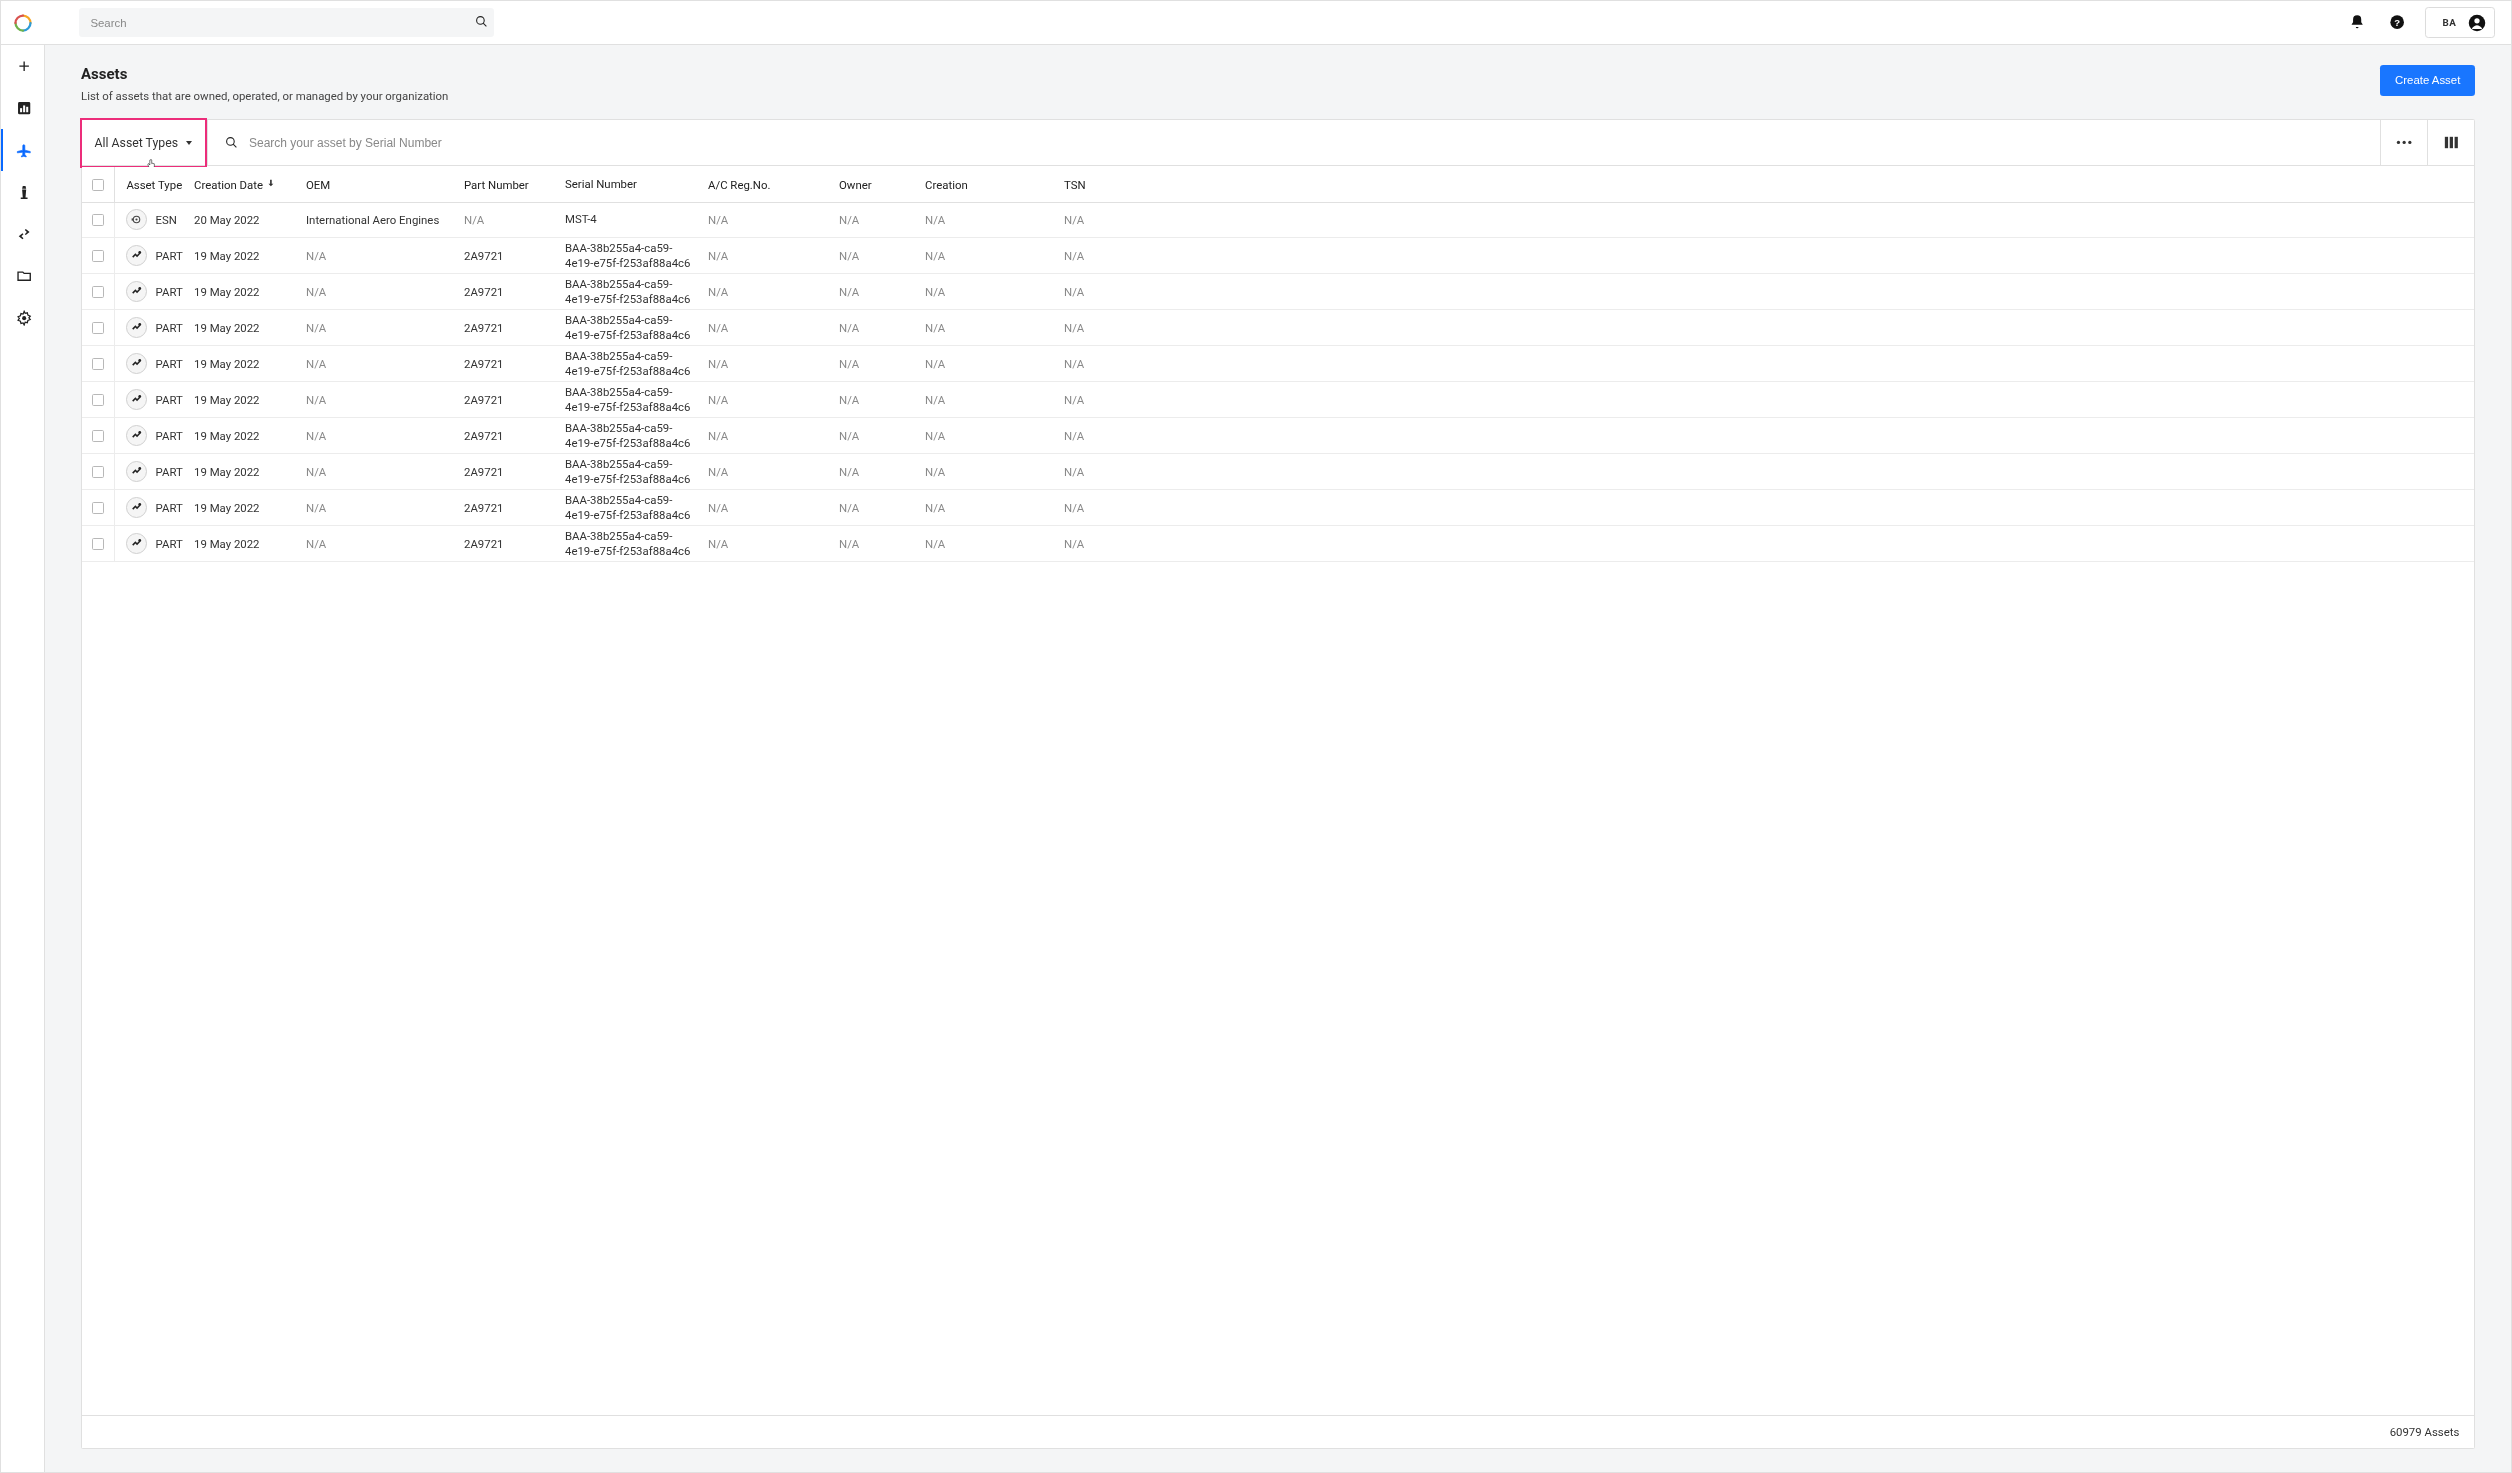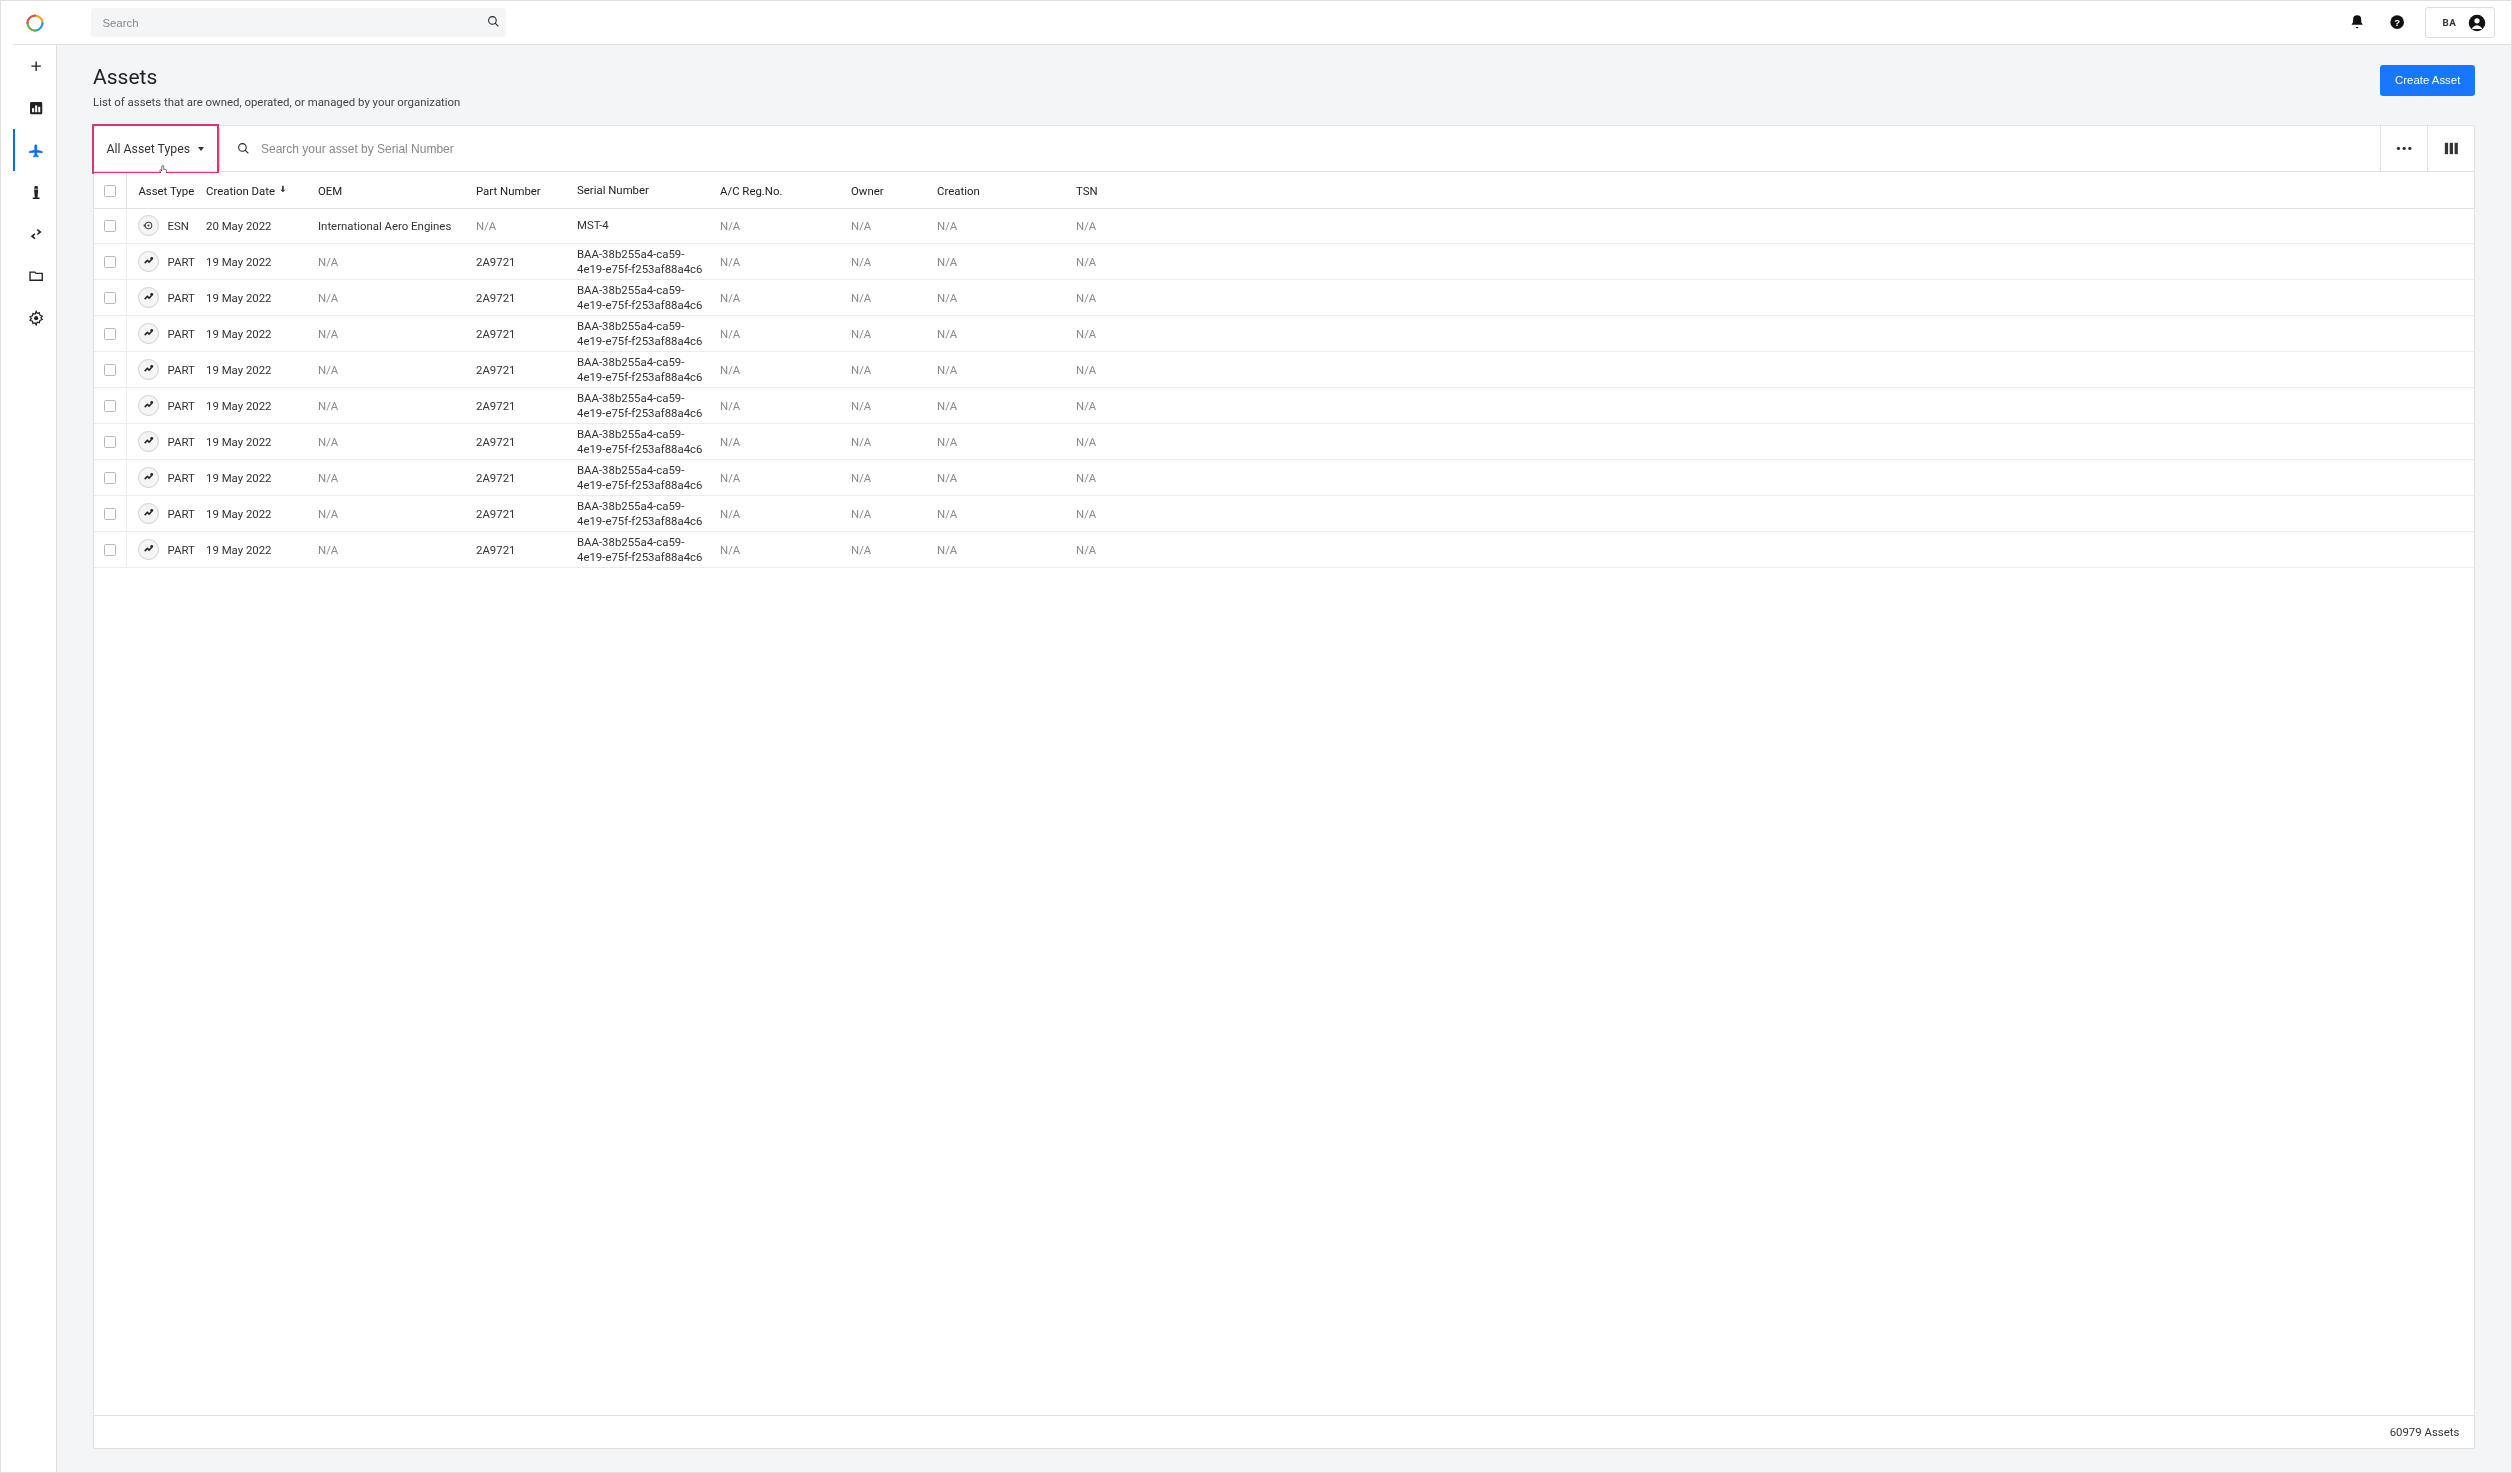--- a/index.html
+++ b/index.html
@@ -1,18 +1,18 @@
 <!DOCTYPE html>
 <html style="font-size:13px"><head>
 <meta charset="utf-8">
 <style>
 * { box-sizing: border-box; margin: 0; padding: 0; }
 body { font-family: -apple-system, BlinkMacSystemFont, "Segoe UI", Roboto, Arial, sans-serif; background: #fff; color: #333; font-size: 11.4px; }
 
-.app { display: flex; flex-direction: column; height: 100vh; border: 0.8px solid #e0e0e0; padding-left: 12px; }
+.app { display: flex; flex-direction: column; height: 100vh; border: 0.8px solid #e0e0e0; }
 
 
 .header { display: flex; align-items: center; height: 44px; border-bottom: 0.8px solid #e0e0e0; padding: 0 16.3px 0 0; }
 .logo-box { width: 44px; height: 44px; display: flex; align-items: center; justify-content: center; }
 .logo-svg { width: 18px; height: 18px; }
 .search-wrap { position: relative; margin-left: 34px; }
 .search-input { width: 415px; height: 29px; background: #f4f5f6; border: none; border-radius: 3.3px; padding: 0 33px 0 11.4px; font-size: 11.4px; color: #333; }
 .search-input::placeholder { color: #888; }
 .search-icon-btn { position: absolute; right: 6.5px; top: 50%; transform: translateY(-50%); background: none; border: none; cursor: pointer; }
 .header-spacer { flex: 1; }
@@ -27,21 +27,21 @@
 
 .sidenav { width: 44px; border-right: 0.8px solid #e0e0e0; background: #fff; display: flex; flex-direction: column; }
 .sidenav-item { width: 44px; height: 42px; display: flex; align-items: center; justify-content: center; border-left: 2.5px solid transparent; cursor: pointer; }
 .sidenav-item.active { border-left-color: #0969ff; }
 .sidenav-item svg { width: 16.3px; height: 16.3px; }
 .sidenav-item.active svg { fill: #0969ff; stroke: #0969ff; }
 
 
 .main { flex: 1; background: #f4f5f6; padding: 19.6px 36px 23px 36px; display: flex; flex-direction: column; min-width: 0; }
 .page-header-row { display: flex; align-items: flex-start; justify-content: space-between; }
-.page-title { font-size: 21px; font-weight: 400; color: #222; }
+.page-title { font-size: 15px; font-weight: 700; color: #222; }
 .page-subtitle { font-size: 11.4px; color: #444; margin-top: 6.5px; }
 .btn-primary { background: #1976ff; color: #fff; border: none; border-radius: 3.3px; height: 31px; padding: 0 14.7px; font-size: 11.4px; cursor: pointer; }
 
 
 .panel { background: #fff; border: 0.8px solid #e0e0e0; border-radius: 1.6px; margin-top: 16.3px; display: flex; flex-direction: column; min-height: 0; flex: 1; }
 .toolbar { display: flex; align-items: stretch; height: 46px; border-bottom: 0.8px solid #e0e0e0; }
 .filter-dropdown { display: flex; align-items: center; gap: 8.2px; padding: 0 13px; border: 2.5px solid #ec2d7a; position: relative; cursor: pointer; margin: -2.5px 0 -2.5px -2.5px; }
 .filter-label { font-size: 12.3px; color: #333; }
 .caret-down { width: 0; height: 0; border-left: 3.3px solid transparent; border-right: 3.3px solid transparent; border-top: 4.1px solid #333; }
 .cursor-hand { position: absolute; left: 64px; bottom: -4.9px; width: 11.4px; height: 13px; }

